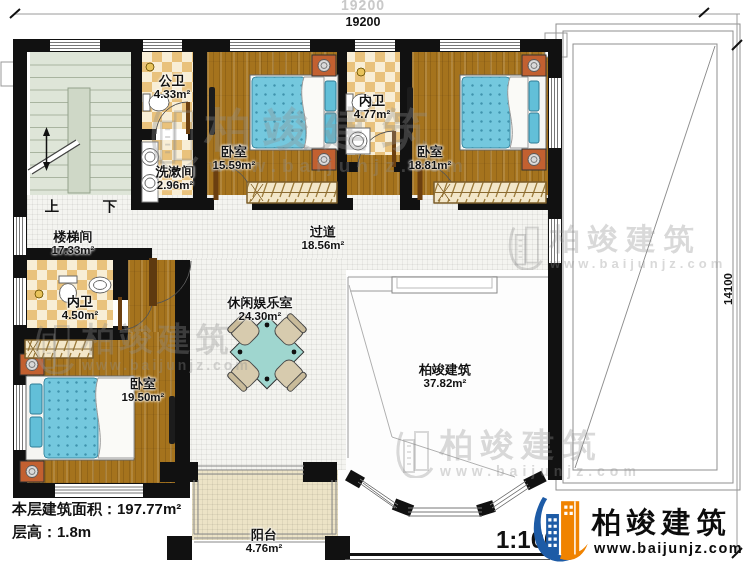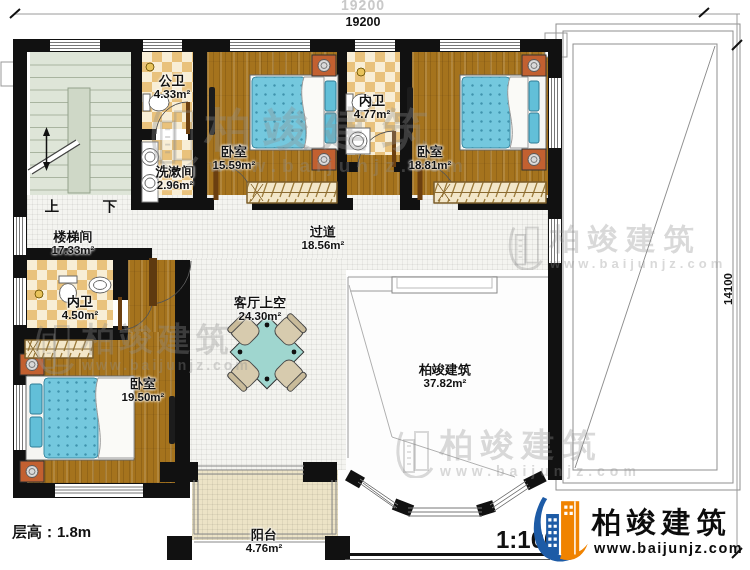--- a/index.html
+++ b/index.html
@@ -429,34 +429,35 @@
   </div>
   <div class="lbl" style="left:80px;top:295px">
     <span class="nm">内卫</span>
     <span class="ar">4.50m²</span>
   </div>
   <div class="lbl" style="left:143px;top:377px">
     <span class="nm">卧室</span>
     <span class="ar">19.50m²</span>
   </div>
   <div class="lbl" style="left:260px;top:296px">
-    <span class="nm">客厅上空</span>
+    <span class="nm">休闲娱乐室</span>
     <span class="ar">24.30m²</span>
   </div>
   <div class="lbl" style="left:445px;top:363px">
     <span class="nm">柏竣建筑</span>
     <span class="ar">37.82m²</span>
   </div>
   <div class="lbl" style="left:264px;top:528px">
     <span class="nm">阳台</span>
     <span class="ar">4.76m²</span>
   </div>
   <div class="updown" style="left:52px;top:198px">上</div>
   <div class="updown" style="left:110px;top:198px">下</div>
 
+  <div class="info1">本层建筑面积：197.77m²</div>
   <div class="info2">层高：1.8m</div>
   <div class="pscale">1:100</div>
   <div class="tline1"></div>
   <div class="tline2"></div>
 
   <svg class="abs" style="left:528px;top:492px" width="64" height="76" viewBox="0 0 60 70">
     <path d="M14,4 C4,20 2,42 12,56 C20,66 36,68 48,58 C38,62 24,60 17,48 C10,36 10,18 18,6 Z" fill="#1d5ba6"></path>
     <path d="M30,62 C42,66 52,60 56,48 C50,56 42,59 32,56 Z" fill="#f08300"></path>
     <rect x="17" y="20" width="12" height="38" fill="#1d5ba6"></rect>
     <path d="M19,24 h3 v3 h-3 Z M24,24 h3 v3 h-3 Z M19,30 h3 v3 h-3 Z M24,30 h3 v3 h-3 Z M19,36 h3 v3 h-3 Z M24,36 h3 v3 h-3 Z M19,42 h3 v3 h-3 Z M24,42 h3 v3 h-3 Z M19,48 h3 v3 h-3 Z M24,48 h3 v3 h-3 Z" fill="#fff"></path>

